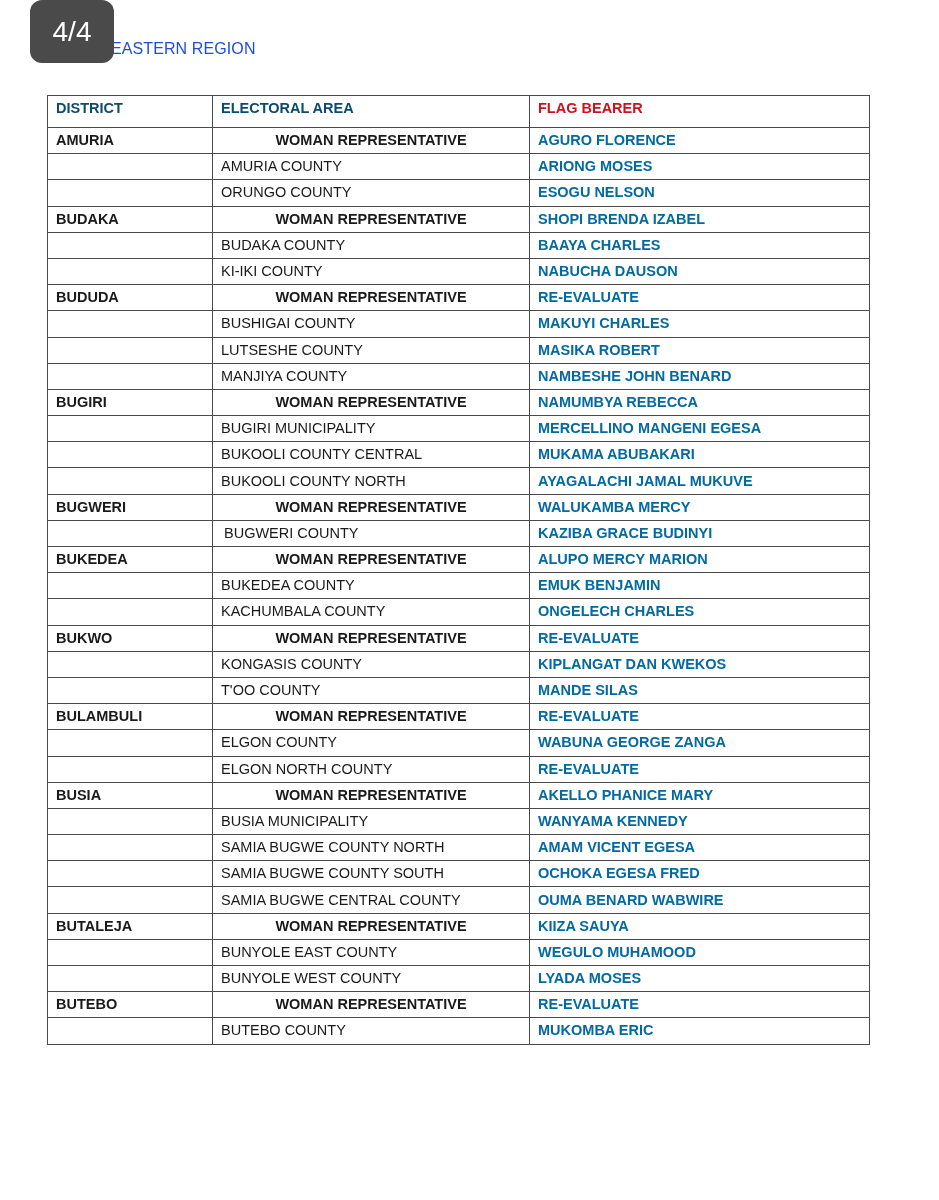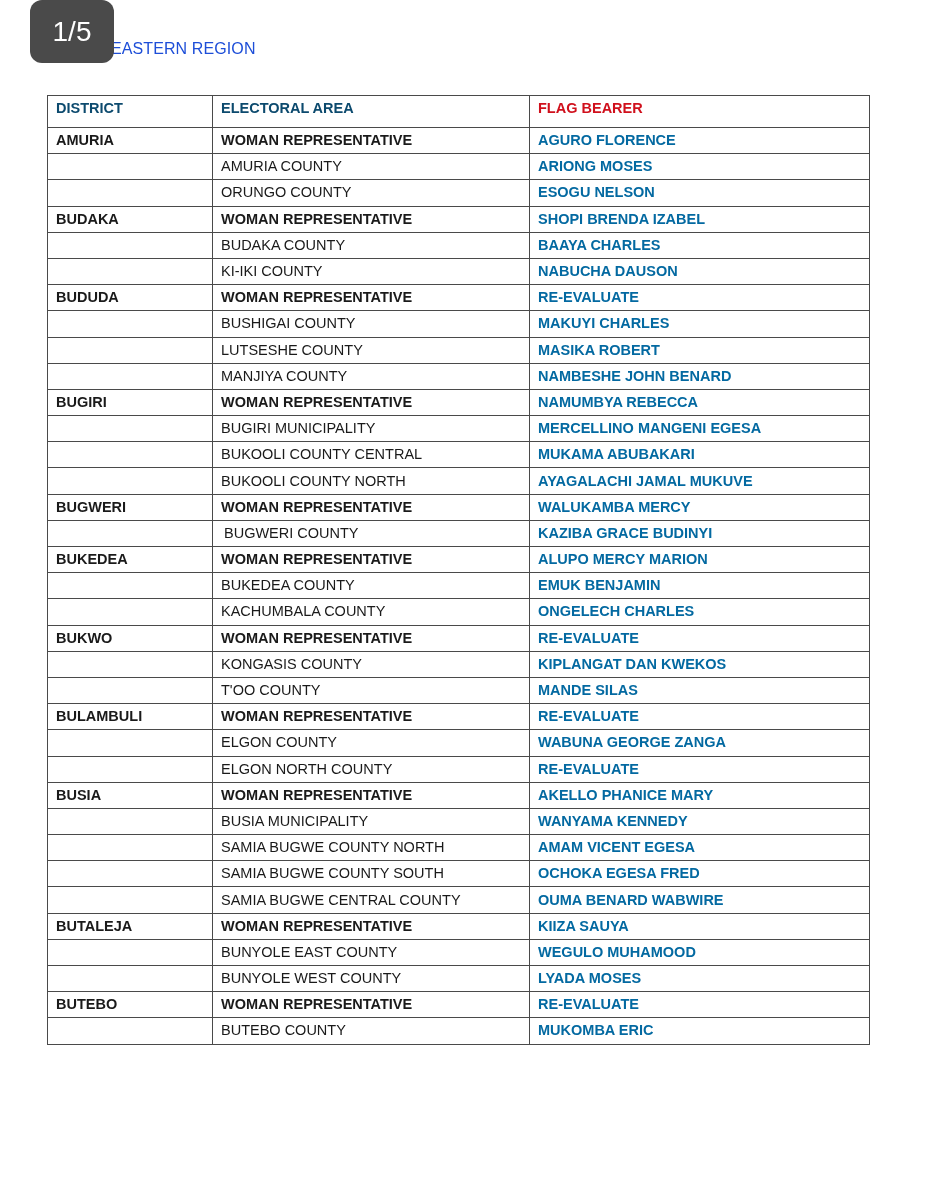--- a/index.html
+++ b/index.html
@@ -65,32 +65,32 @@
       line-height: 20px;
       vertical-align: top;
       padding-top: 2px;
       font-weight: bold;
       color: #0c4a6e;
     }
     table.doc-table thead th.flag-head {
       color: #d0101c;
     }
     td.district { font-weight: bold; }
-    td.area.bold { font-weight: bold; }
+    td.area.bold { font-weight: bold; text-align: center; }
     td.bearer {
       color: #0369a1;
       font-weight: bold;
       padding-left: 12px;
     }
     .indent { padding-left: 11px !important; margin-left: 20px; }
   </style>
 </head>
 <body>
 
-<div class="page-badge">1/5</div>
+<div class="page-badge">4/4</div>
 
 <div class="region-title">EASTERN REGION</div>
 
 <table class="doc-table">
   <colgroup>
     <col class="c1">
       <col class="c2">
       <col class="c3">
   </colgroup>
   <thead>

